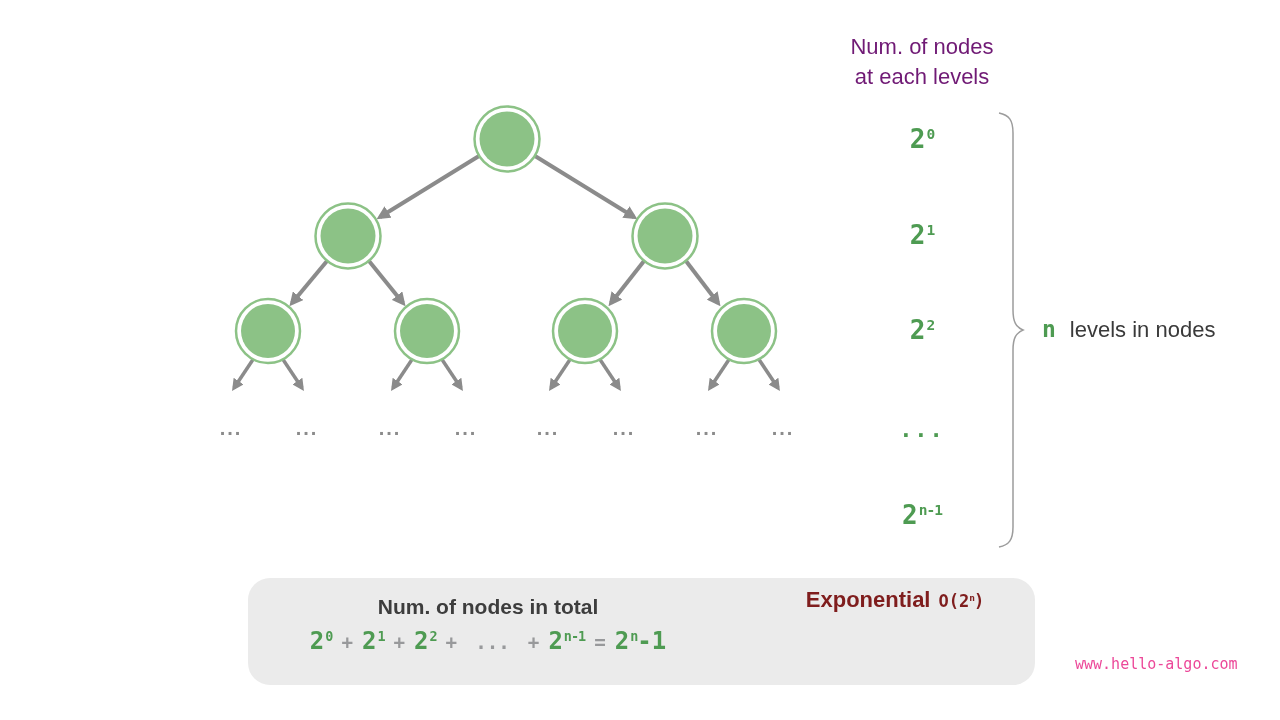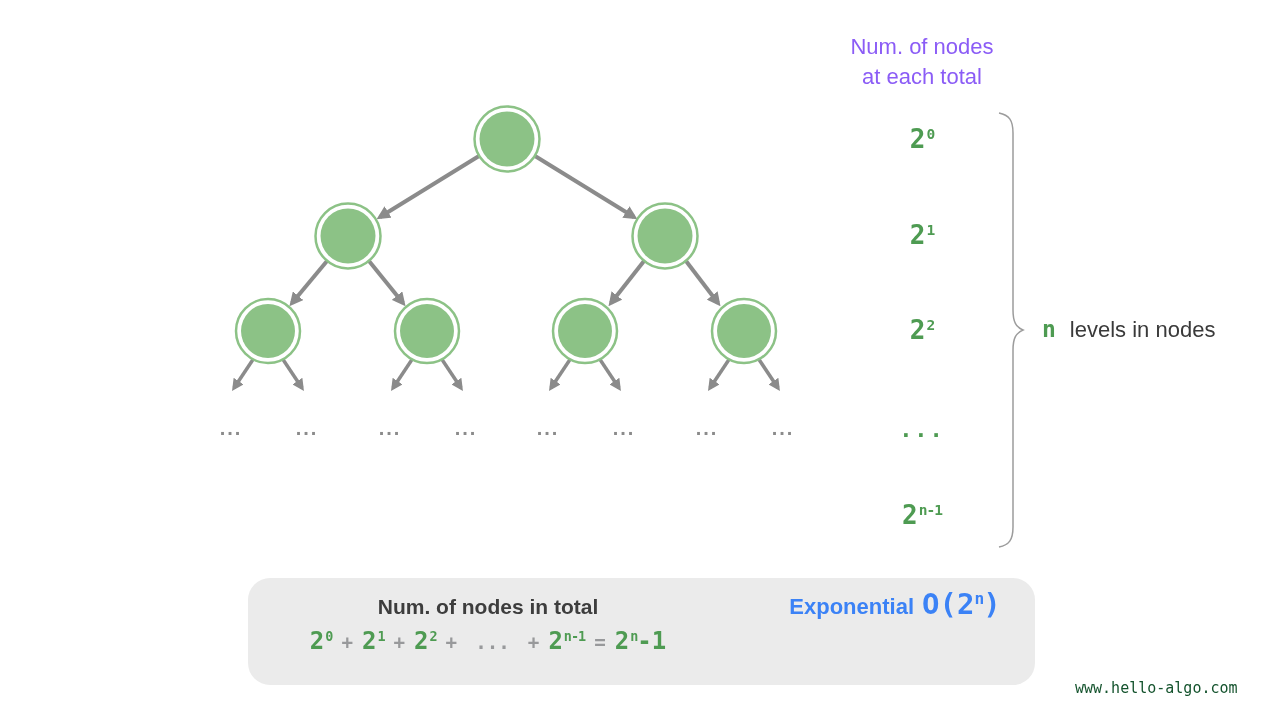--- a/index.html
+++ b/index.html
@@ -2,21 +2,21 @@
 <html><head>
 <meta charset="utf-8">
 <style>
   html,body{margin:0;padding:0;background:#ffffff;}
   #canvas{position:relative;width:1280px;height:720px;background:#ffffff;overflow:hidden;
           font-family:"Liberation Sans",sans-serif;}
   svg{position:absolute;left:0;top:0;}
 
   
   .hdr{position:absolute;left:822px;top:32px;width:200px;text-align:center;
-       font-size:22px;line-height:30px;color:#8b5cf6;}
+       font-size:22px;line-height:30px;color:#701a75;}
 
   
   .level-label{position:absolute;left:852px;width:140px;text-align:center;
        font-family:"DejaVu Sans Mono","Liberation Mono",monospace;
        font-weight:bold;font-size:26px;color:#4e9b52;}
   .level-label sup{font-size:0.56em;vertical-align:0.62em;margin-left:1px;letter-spacing:-1px;}
   .level-label.dots{font-size:22px;letter-spacing:2px;}
 
   
   .brace-label{position:absolute;left:1042px;top:316px;font-size:22px;color:#3a3a3a;
@@ -32,29 +32,29 @@
   .box{position:absolute;left:248px;top:578px;width:787px;height:107px;
        background:#ebebeb;border-radius:22px;}
   .box-left{position:absolute;left:283px;top:578px;width:410px;}
   .box-right{position:absolute;left:770px;top:578px;width:250px;}
   .box-title{margin-top:17px;text-align:center;font-weight:bold;font-size:21px;color:#3d3d3d;}
   .fx{margin-top:8px;display:flex;justify-content:center;align-items:baseline;
       font-family:"DejaVu Sans Mono","Liberation Mono",monospace;font-weight:bold;
       font-size:24px;color:#4e9b52;}
   .fx sup{font-size:0.56em;vertical-align:0.62em;margin-left:1px;letter-spacing:-1px;}
   .fx .tok.op{color:#98999b;font-size:0.8em;margin:0 9px;}
-  .cx{margin-top:9px;display:flex;justify-content:center;align-items:baseline;gap:8px;color:#3b82f6;}
+  .cx{margin-top:9px;display:flex;justify-content:center;align-items:baseline;gap:8px;color:#7f1d1d;}
   .cx .cx-name{font-weight:bold;font-size:22px;}
   .cx .cx-bigo{font-family:"DejaVu Sans Mono","Liberation Mono",monospace;
-       font-weight:bold;font-size:29px;}
+       font-weight:bold;font-size:17px;}
   .cx .cx-bigo sup{font-size:0.56em;vertical-align:0.62em;letter-spacing:-1px;}
 
   
-  .wm{position:absolute;left:1075px;top:679px;font-family:"DejaVu Sans Mono","Liberation Mono",monospace;
-      font-size:15px;color:#14532d;}
+  .wm{position:absolute;left:1075px;top:655px;font-family:"DejaVu Sans Mono","Liberation Mono",monospace;
+      font-size:15px;color:#ec4899;}
 </style>
 </head>
 <body>
 
 <div id="canvas">
 
   <svg width="1280" height="720">
     <defs>
       <marker id="ah" viewBox="0 0 10 10" refX="7" refY="5" markerWidth="3.4" markerHeight="3.4" orient="auto">
         <path d="M0,0 L10,5 L0,10 z" fill="#8b8b8b"></path>
@@ -113,21 +113,21 @@
     </g>
 
     <path d="M 999,113 C 1009,115 1013,120 1013,133 L 1013,310 C 1013,322 1016,327 1023,330
              C 1016,333 1013,338 1013,350 L 1013,527 C 1013,540 1009,545 999,547" fill="none" stroke="#9c9c9c" stroke-width="1.5"></path>
 
     <polygon points="714,623 743,623 743,615 768,634.5 743,654 743,646 714,646" fill="#bfbfbf"></polygon>
   </svg>
 
   <div class="hdr">
     <div>Num. of nodes</div>
-    <div>at each total</div>
+    <div>at each levels</div>
   </div>
 
   <div class="level-label" style="top:124px;"><span>2</span><sup>0</sup></div>
   <div class="level-label" style="top:220px;"><span>2</span><sup>1</sup></div>
   <div class="level-label" style="top:315px;"><span>2</span><sup>2</sup></div>
   <div class="level-label dots" style="top:417px;">...</div>
   <div class="level-label" style="top:500px;"><span>2</span><sup>n-1</sup></div>
 
   <div class="brace-label">
     <span class="nvar">n</span>

